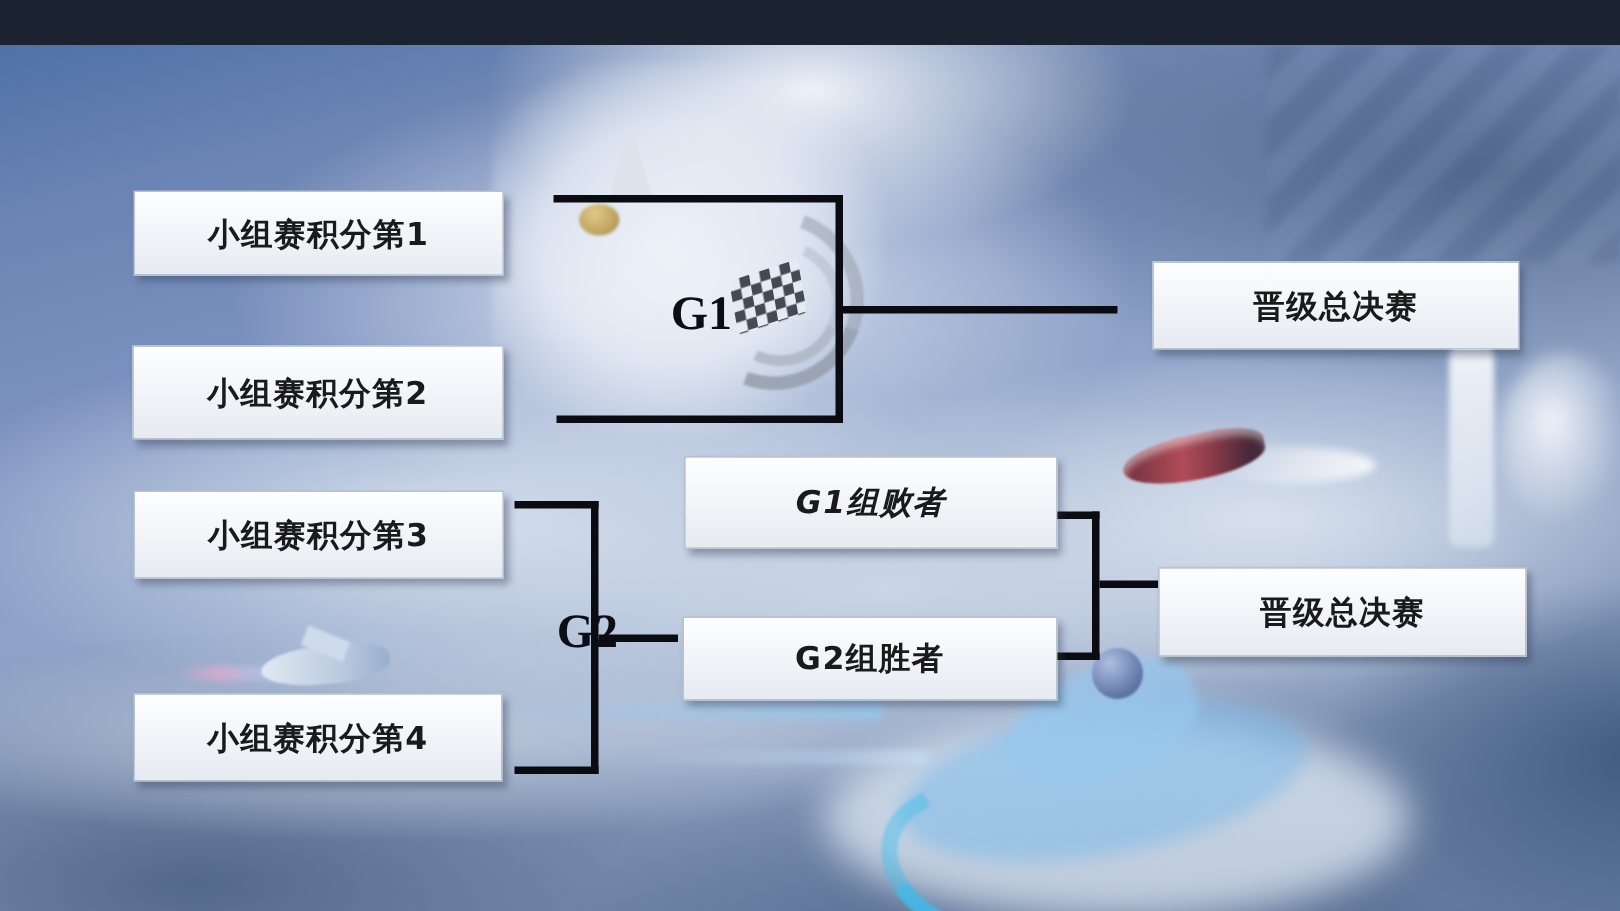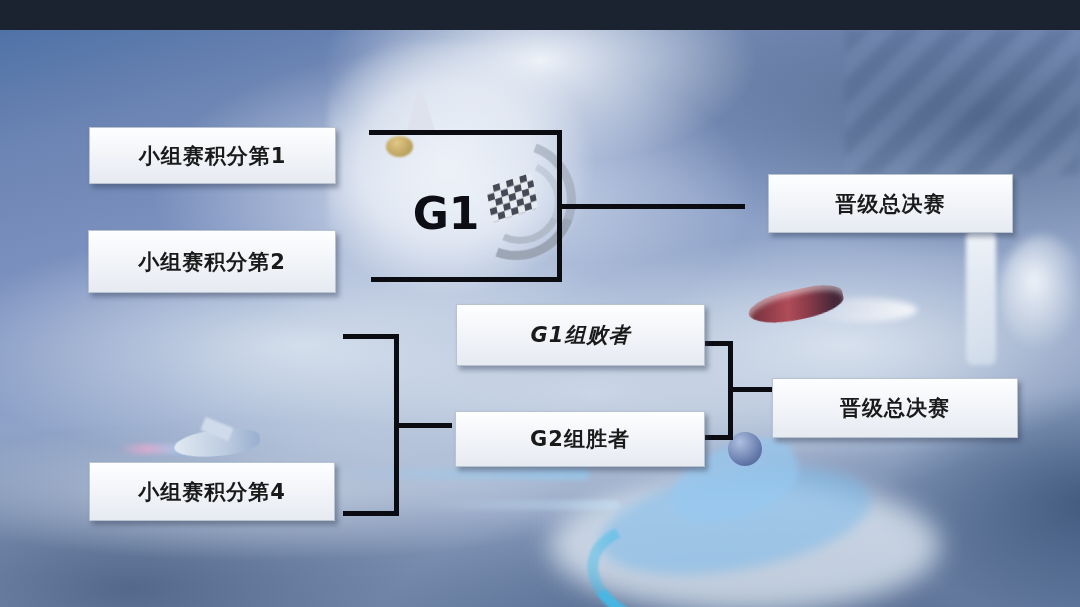--- a/index.html
+++ b/index.html
@@ -106,22 +106,22 @@
     font-size:21px;font-weight:600;letter-spacing:1px;
     color:var(--node-text,#1a1a1a);white-space:nowrap;}
   .seed1{left:89px;top:97px; width:245px;height:55px;}
   .seed2{left:88px;top:200px;width:246px;height:61px;text-align:center;}
   .seed3{left:89px;top:297px;width:245px;height:57px;}
   .seed4{left:89px;top:432px;width:244px;height:57px;}
   .lcq1 {left:456px;top:274px;width:247px;height:60px;font-style:italic;}
   .lcq2 {left:455px;top:381px;width:248px;height:54px;}
   .out1 {left:768px;top:144px;width:243px;height:57px;}
   .out2 {left:772px;top:348px;width:244px;height:58px;}
-  .group-label{position:absolute;width:84px;text-align:center;font-size:44px;line-height:1;
-    font-weight:700;color:var(--group-label-text,#0d0d15);}
+  .group-label{position:absolute;width:84px;text-align:right;font-size:32px;line-height:1;
+    font-weight:700;color:var(--group-label-text,#0d0d15);font-family:Liberation Serif, serif;}
   .g1-label{left:404px;top:162px;}
   .g2-label{left:328px;top:374px;}
 </style>
 </head>
 <body>
 
 <div class="stage">
   <div class="sky"></div>
   <div class="clouds"></div>
   <div class="corner-texture"></div>
@@ -166,22 +166,24 @@
   <div class="bline g2-vert"></div>
   <div class="bline g2-bot"></div>
   <div class="bline g2-out"></div>
   <div class="bline lcq-top"></div>
   <div class="bline lcq-vert"></div>
   <div class="bline lcq-bot"></div>
   <div class="bline lcq-out"></div>
 
   <div class="node seed1">小组赛积分第1</div>
   <div class="node seed2">小组赛积分第2</div>
+  <div class="node seed3">小组赛积分第3</div>
   <div class="node seed4">小组赛积分第4</div>
 
   <div class="group-label g1-label">G1</div>
+  <div class="group-label g2-label">G2</div>
 
   <div class="node lcq1">G1组败者</div>
   <div class="node lcq2">G2组胜者</div>
 
   <div class="node out1">晋级总决赛</div>
   <div class="node out2">晋级总决赛</div>
 </div>
 
 </body></html>

